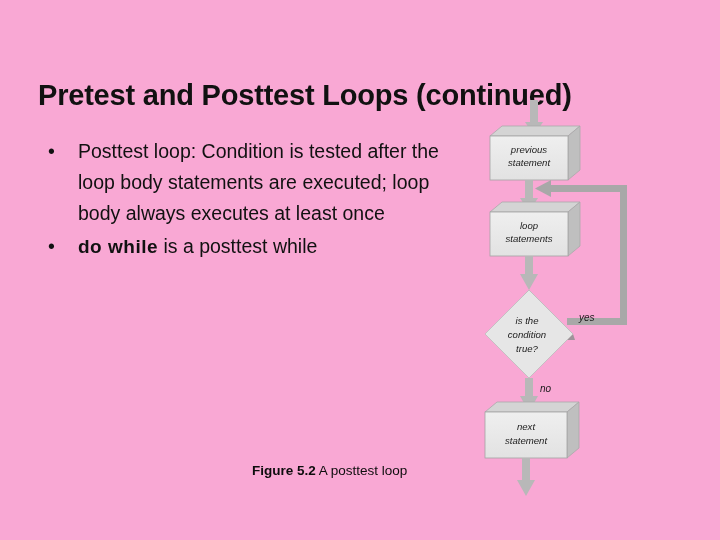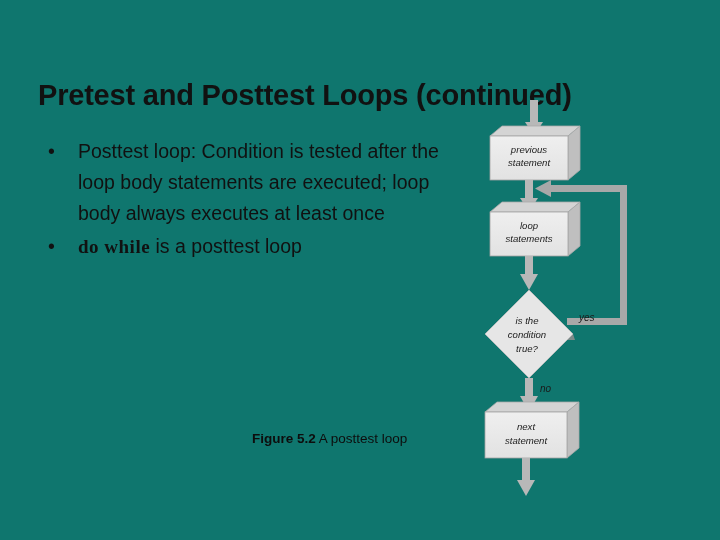--- a/index.html
+++ b/index.html
@@ -12,21 +12,21 @@
     background: #ffffff;
     font-family: "Liberation Sans", sans-serif;
     overflow: hidden;
     position: relative;
   }
   #slide {
     position: absolute;
     left: 0; top: 0;
     width: 720px;
     height: 540px;
-    background: #0f766e;
+    background: #f9a8d4;
   }
 
   
   #slide-title {
     position: absolute;
     left: 38px;
     top: 58px;
     width: 650px;
     font-size: 29px;
     line-height: 36px;
@@ -55,32 +55,32 @@
   .bullet-row + .bullet-row { margin-top: 2px; }
   .bullet-dot {
     position: absolute;
     left: 8px;
     top: 0;
     font-size: 19.5px;
     line-height: 31px;
     color: #111111;
   }
   .mono-kw {
-    font-family: Liberation Serif, serif;
+    font-family: Liberation Sans, sans-serif;
     font-weight: bold;
     font-size: 19px;
     letter-spacing: 0.5px;
     margin-top: 41px;
   }
 
   
   #figure-caption {
     position: absolute;
     left: 252px;
-    top: 430px;
+    top: 462px;
     font-size: 13.5px;
     line-height: 18px;
     color: #0d0d0d;
     white-space: nowrap;
   }
   #figure-caption .cap-strong { font-weight: bold; }
 
   
   #flowchart {
     position: absolute;
@@ -110,21 +110,21 @@
 
   <h1 id="slide-title">Pretest and Posttest Loops (continued)</h1>
 
   <ul id="body-list">
     <li class="bullet-row">
       <span class="bullet-dot">•</span>
       <span>Posttest loop: Condition is tested after the loop body statements are executed; loop body always executes at least once</span>
     </li>
     <li class="bullet-row">
       <span class="bullet-dot">•</span>
-      <span class="mono-kw">do while</span><span> is a posttest loop</span>
+      <span class="mono-kw">do while</span><span> is a posttest while</span>
     </li>
   </ul>
 
   <div id="figure-caption">
     <span class="cap-strong">Figure 5.2</span><span> A posttest loop</span>
   </div>
 
   <div id="flowchart">
     <svg width="210" height="410" viewBox="0 0 210 410" xmlns="http://www.w3.org/2000/svg">
       <defs>

